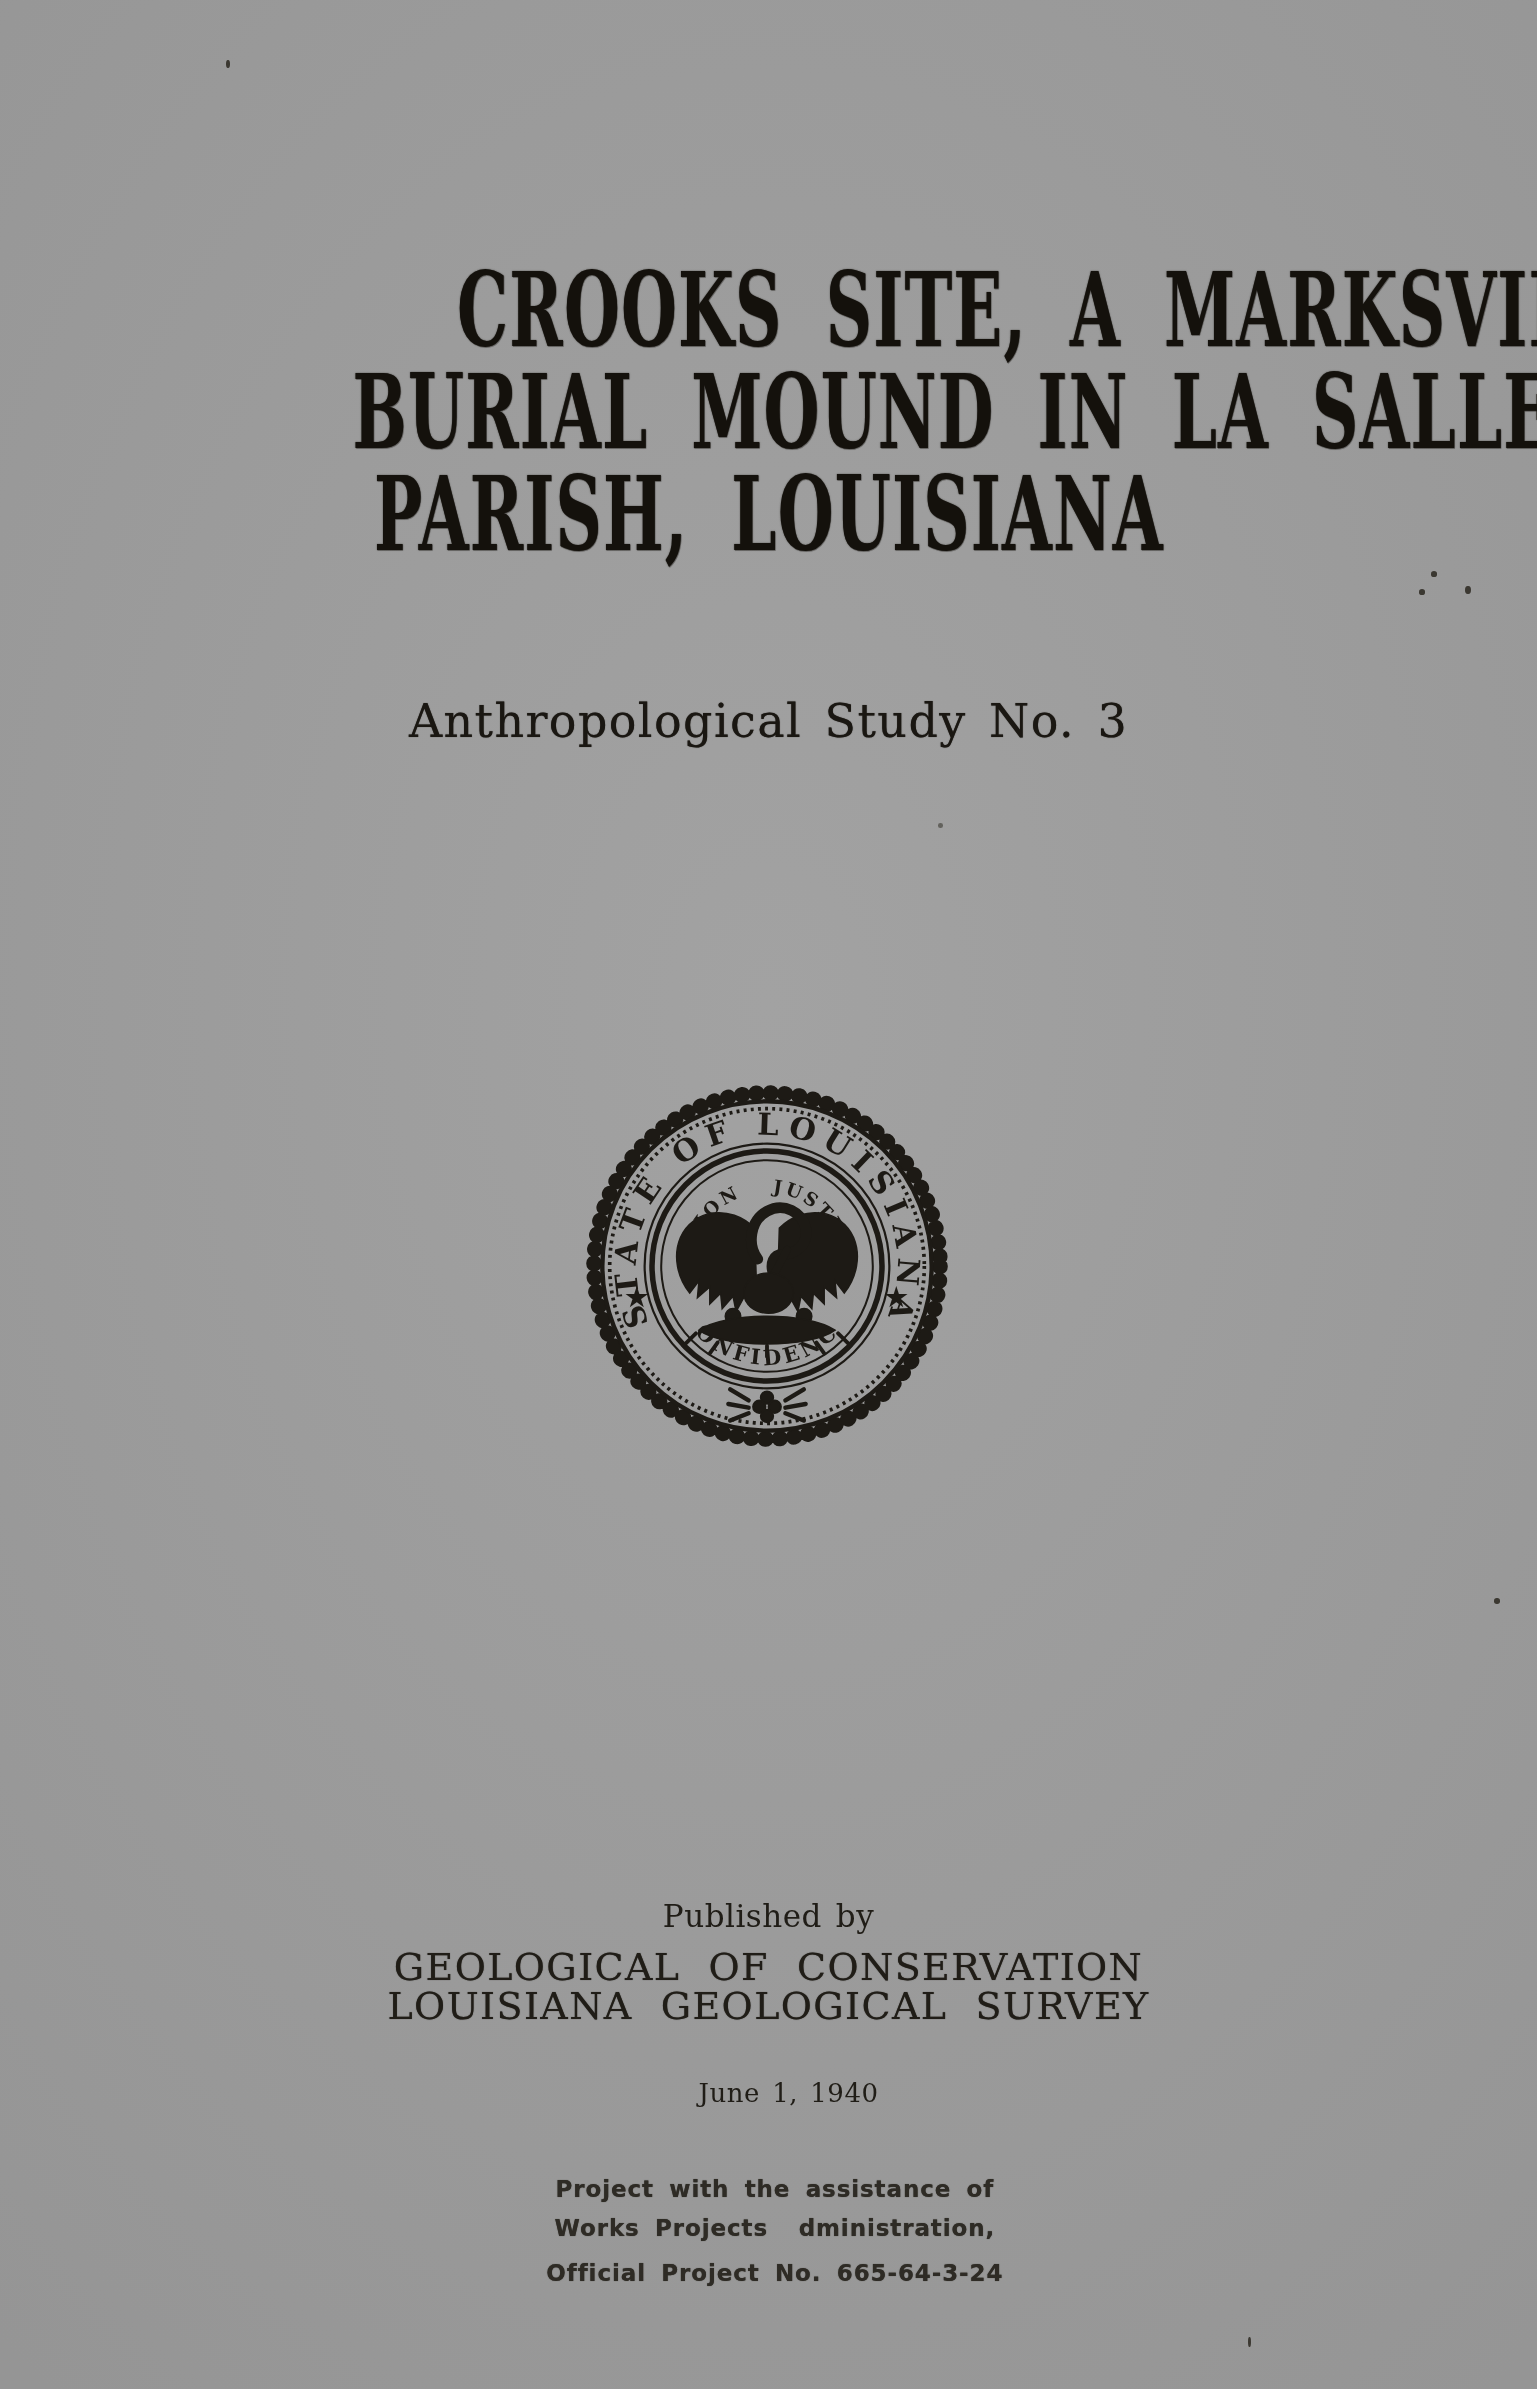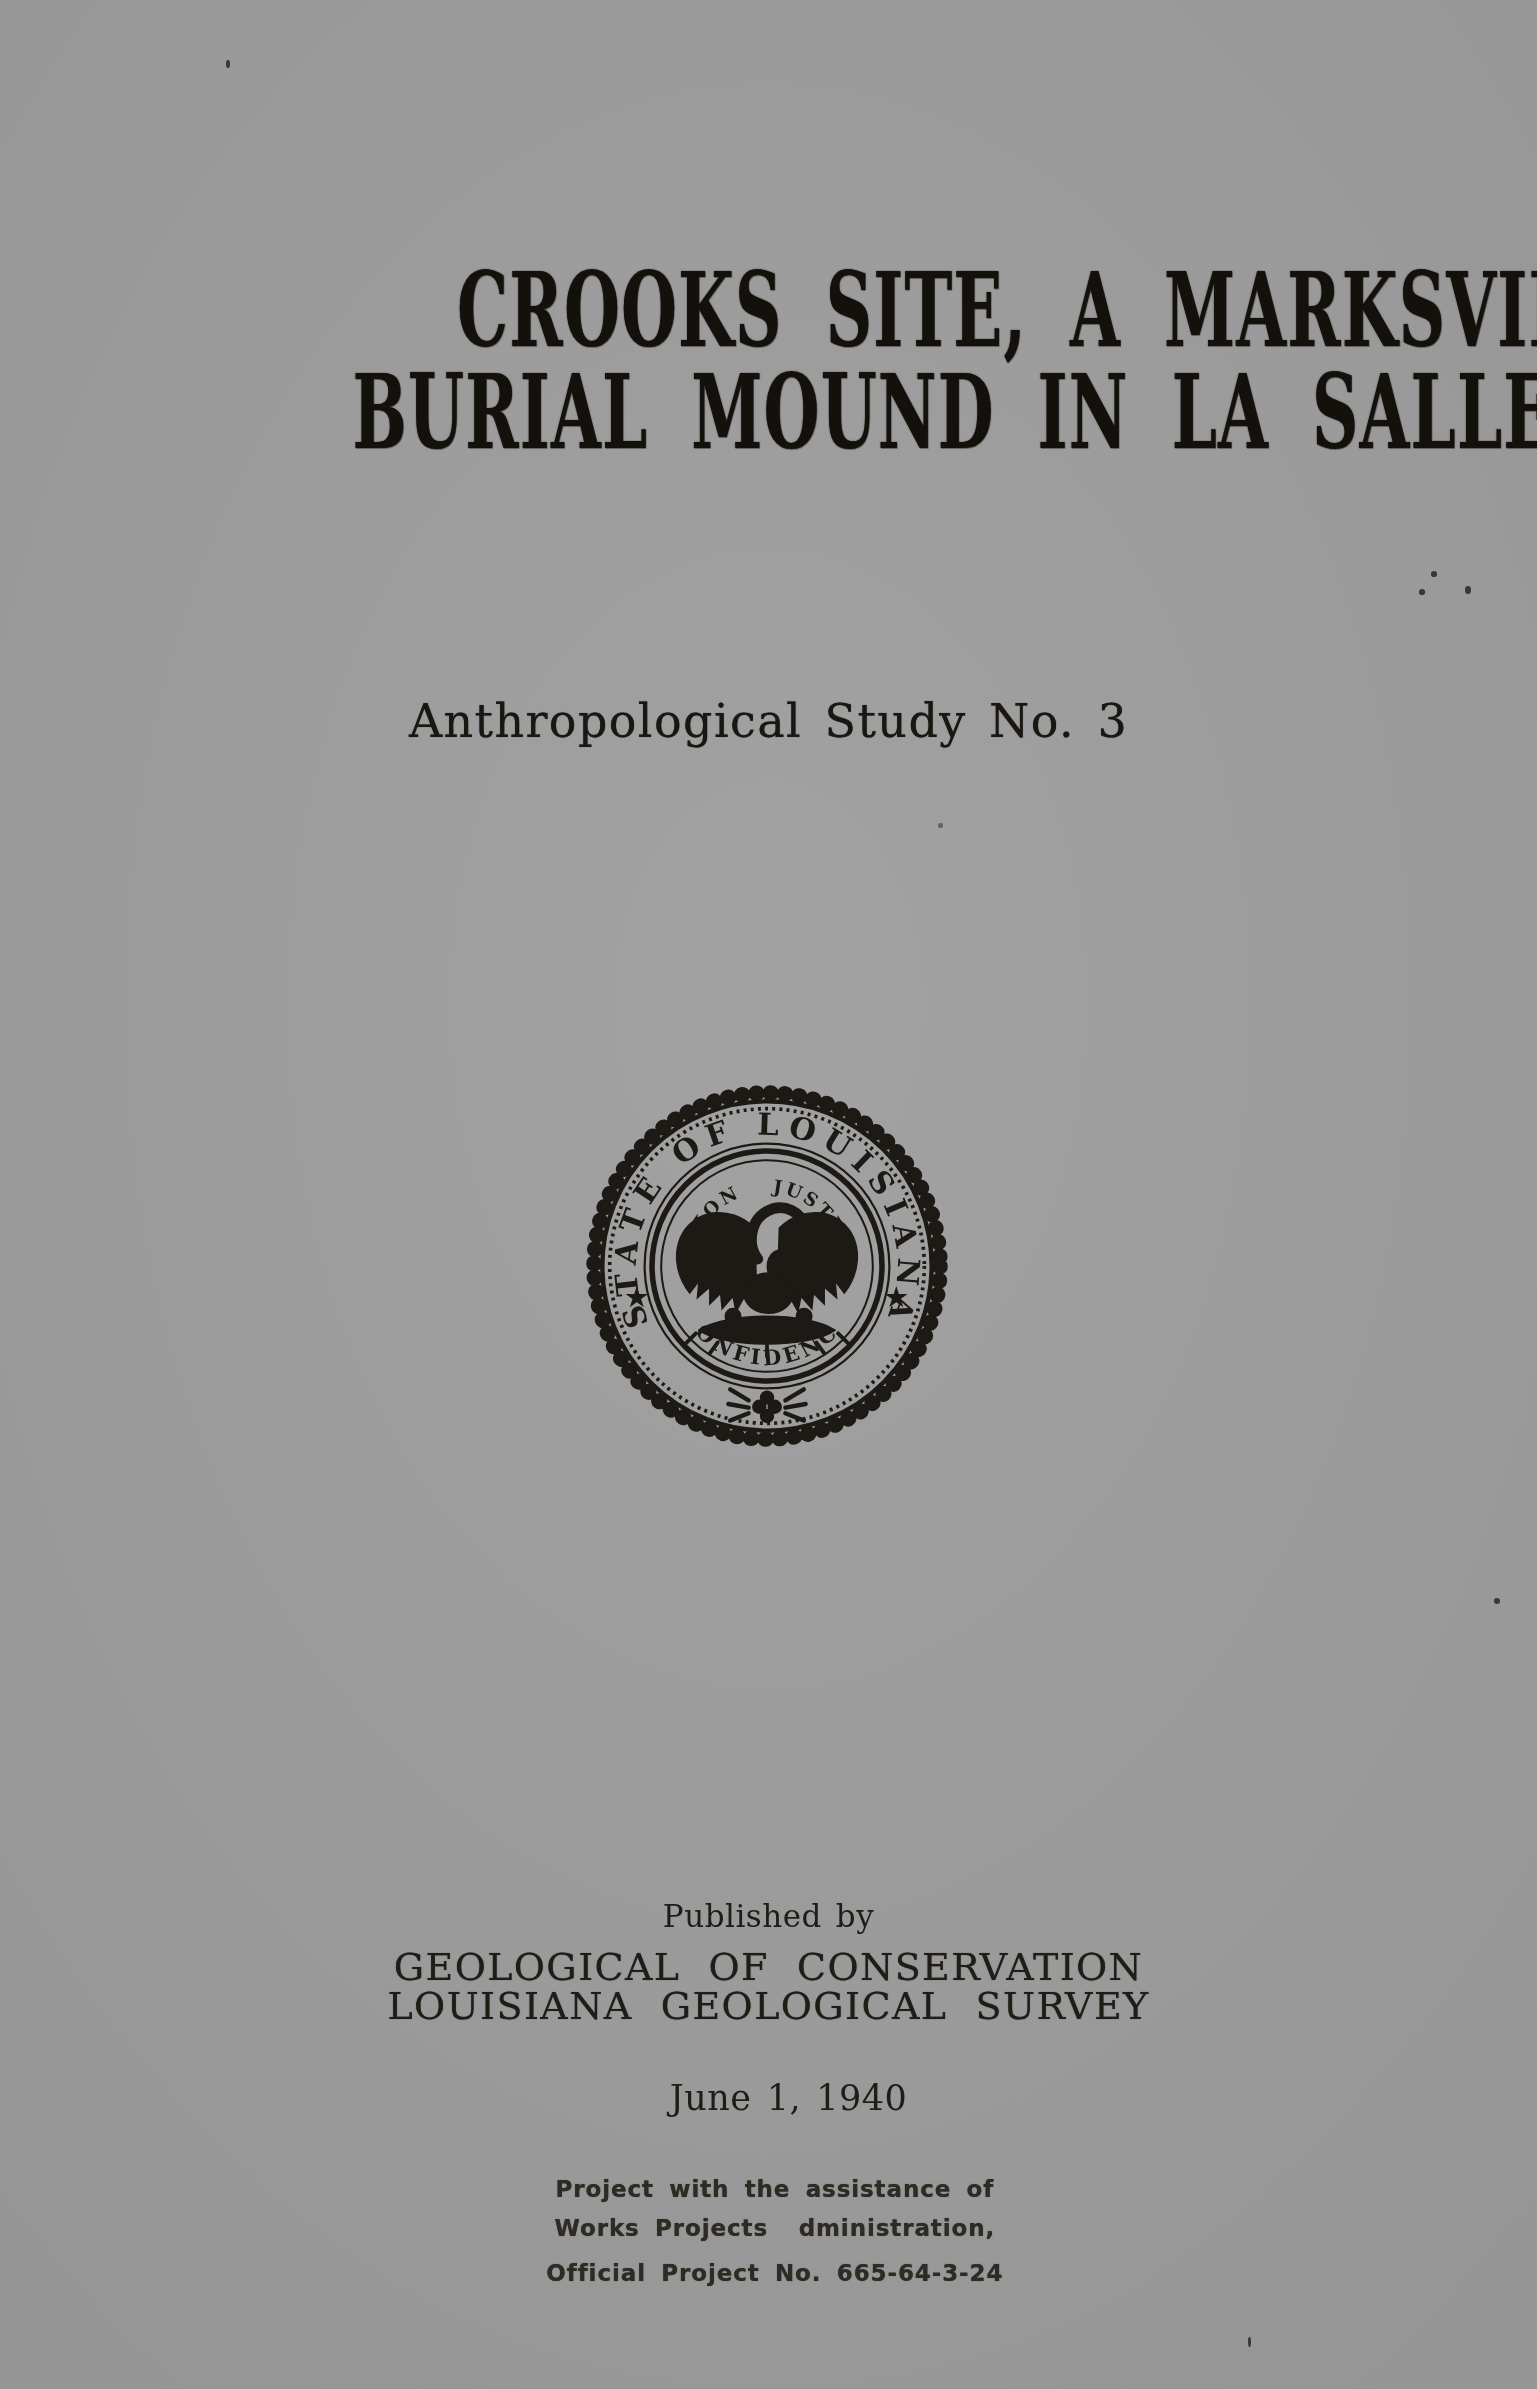--- a/index.html
+++ b/index.html
@@ -30,21 +30,21 @@
   .seal { position:absolute; left:583px; top:1082px; width:368px; height:368px; }
   .seal svg { width:100%; height:100%; }
   .seal text { font-family:"DejaVu Serif","Liberation Serif",serif; font-weight:bold; fill:#1d1a15; }
 
   
   .pub-by   { top:1898px; font-size:31px; letter-spacing:0.5px; word-spacing:3.6px; color:#201d17;text-align:center; }
   .pub-org  { font-size:38px; letter-spacing:1.4px; word-spacing:14.6px; color:#201d17;
     text-shadow:0 0 0.9px rgba(30,27,22,.8); }
   .pub-org1 { top:1945px; } .pub-org2 { top:1984px; }
   .pub-city { top:2038px; font-size:35px; letter-spacing:0.5px; word-spacing:3.6px; color:#201d17; }
-  .pub-date { top:2078px; font-size:35px; letter-spacing:0.5px; word-spacing:3.6px; color:#201d17;padding-left:40px; }
+  .pub-date { top:2078px; font-size:26px; letter-spacing:0.5px; word-spacing:3.6px; color:#201d17;padding-left:40px; }
 
   
   .credit { font-family:"DejaVu Sans","Liberation Sans",sans-serif; font-weight:bold;
     font-size:23px; letter-spacing:0.9px; word-spacing:6.4px; color:#2e2b25; white-space:pre;
     text-shadow:0 0 0.9px rgba(46,43,37,.9); margin-left:12.7px; }
   .c1 { top:2176px; } .c2 { top:2215px; } .c3 { top:2253px;margin-top:7px; }
 
   
   .speck { position:absolute; background:#3b3831; border-radius:50%; }
   .sp1 { left:226px;  top:60px;   width:3.6px; height:8.2px; }
@@ -55,20 +55,21 @@
   .sp6 { left:1248px; top:2337px; width:2.7px; height:10px; }
   .sp7 { left:938px; top:823px;  width:4.6px; height:4.6px; opacity:.6; }
 </style>
 </head>
 <body>
 
 <div class="page">
 
   <div class="abs title-line t1"><span>CROOKS SITE, A MARKSVILLE PERIOD</span></div>
   <div class="abs title-line t2"><span>BURIAL MOUND IN LA SALLE</span></div>
+  <div class="abs title-line t3"><span>PARISH, LOUISIANA</span></div>
 
   <div class="abs subtitle">Anthropological Study No. 3</div>
 
   <div class="seal">
     <svg viewBox="0 0 200 200">
       <defs>
         <path id="arcOuter" d="M34,126 A71,71 0 1 1 166,126" fill="none"></path>
         <path id="arcUnion" d="M66,79 A40,40 0 0 1 134,79" fill="none"></path>
         <path id="arcConf" d="M60,136 A54,54 0 0 0 140,136" fill="none"></path>
       </defs>

